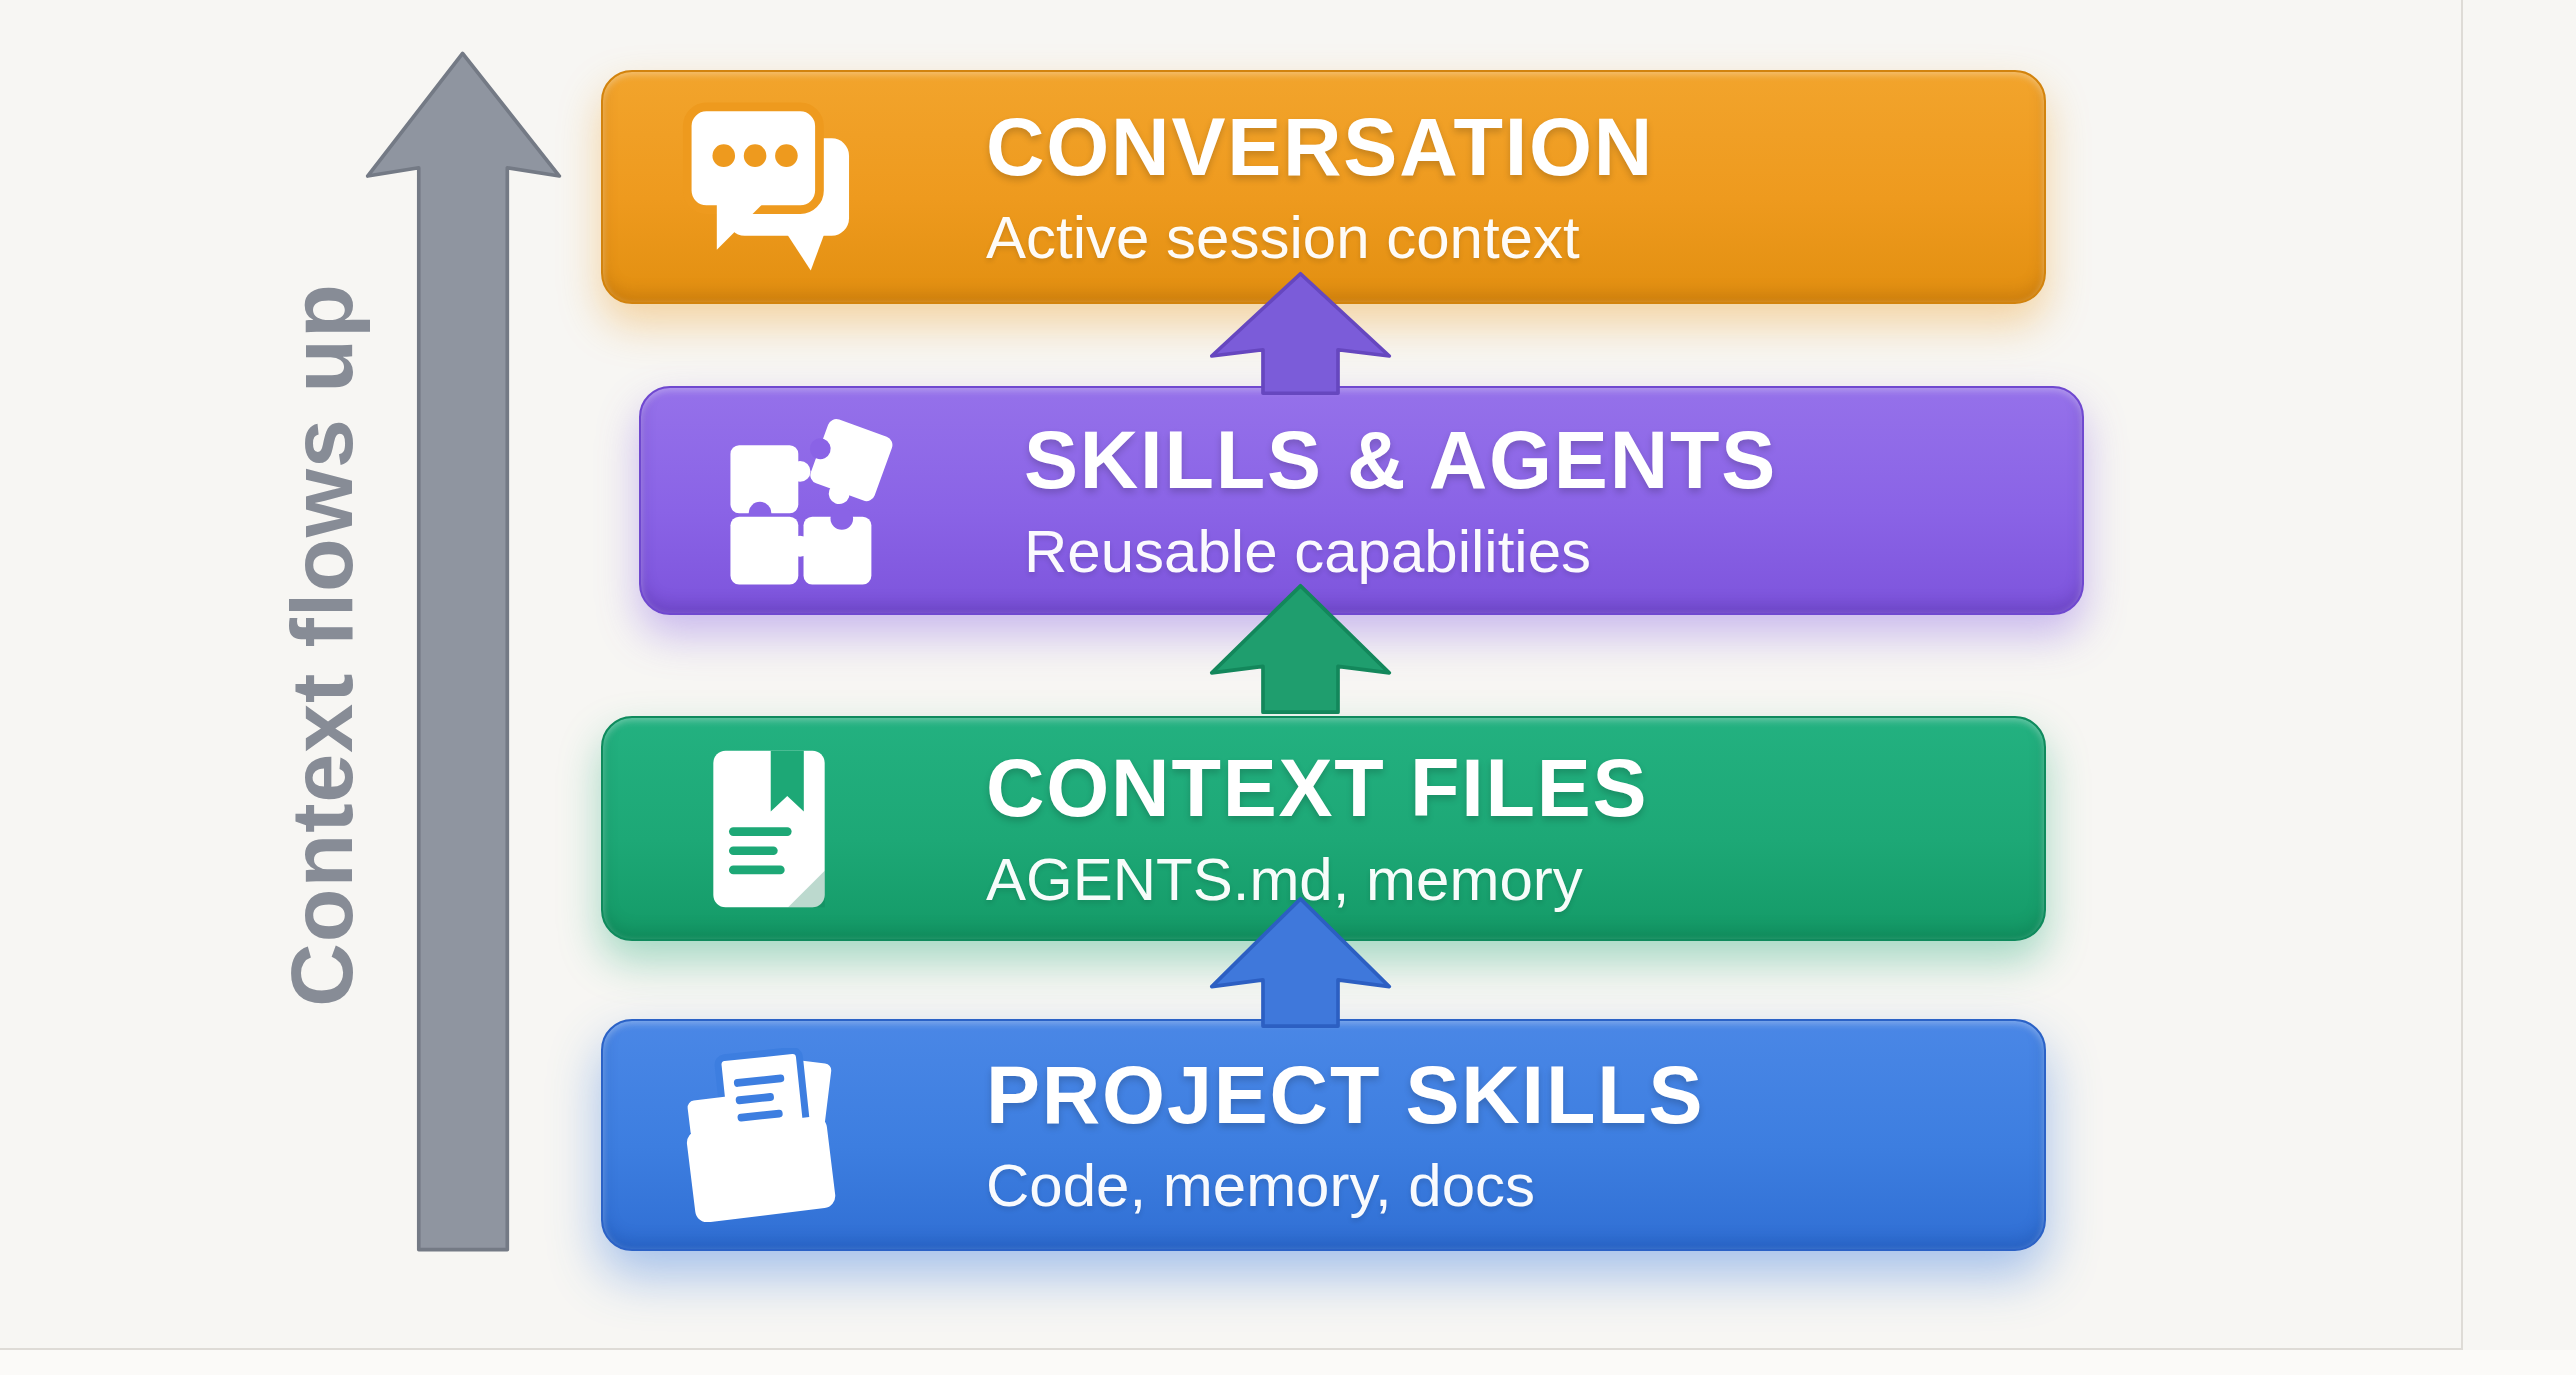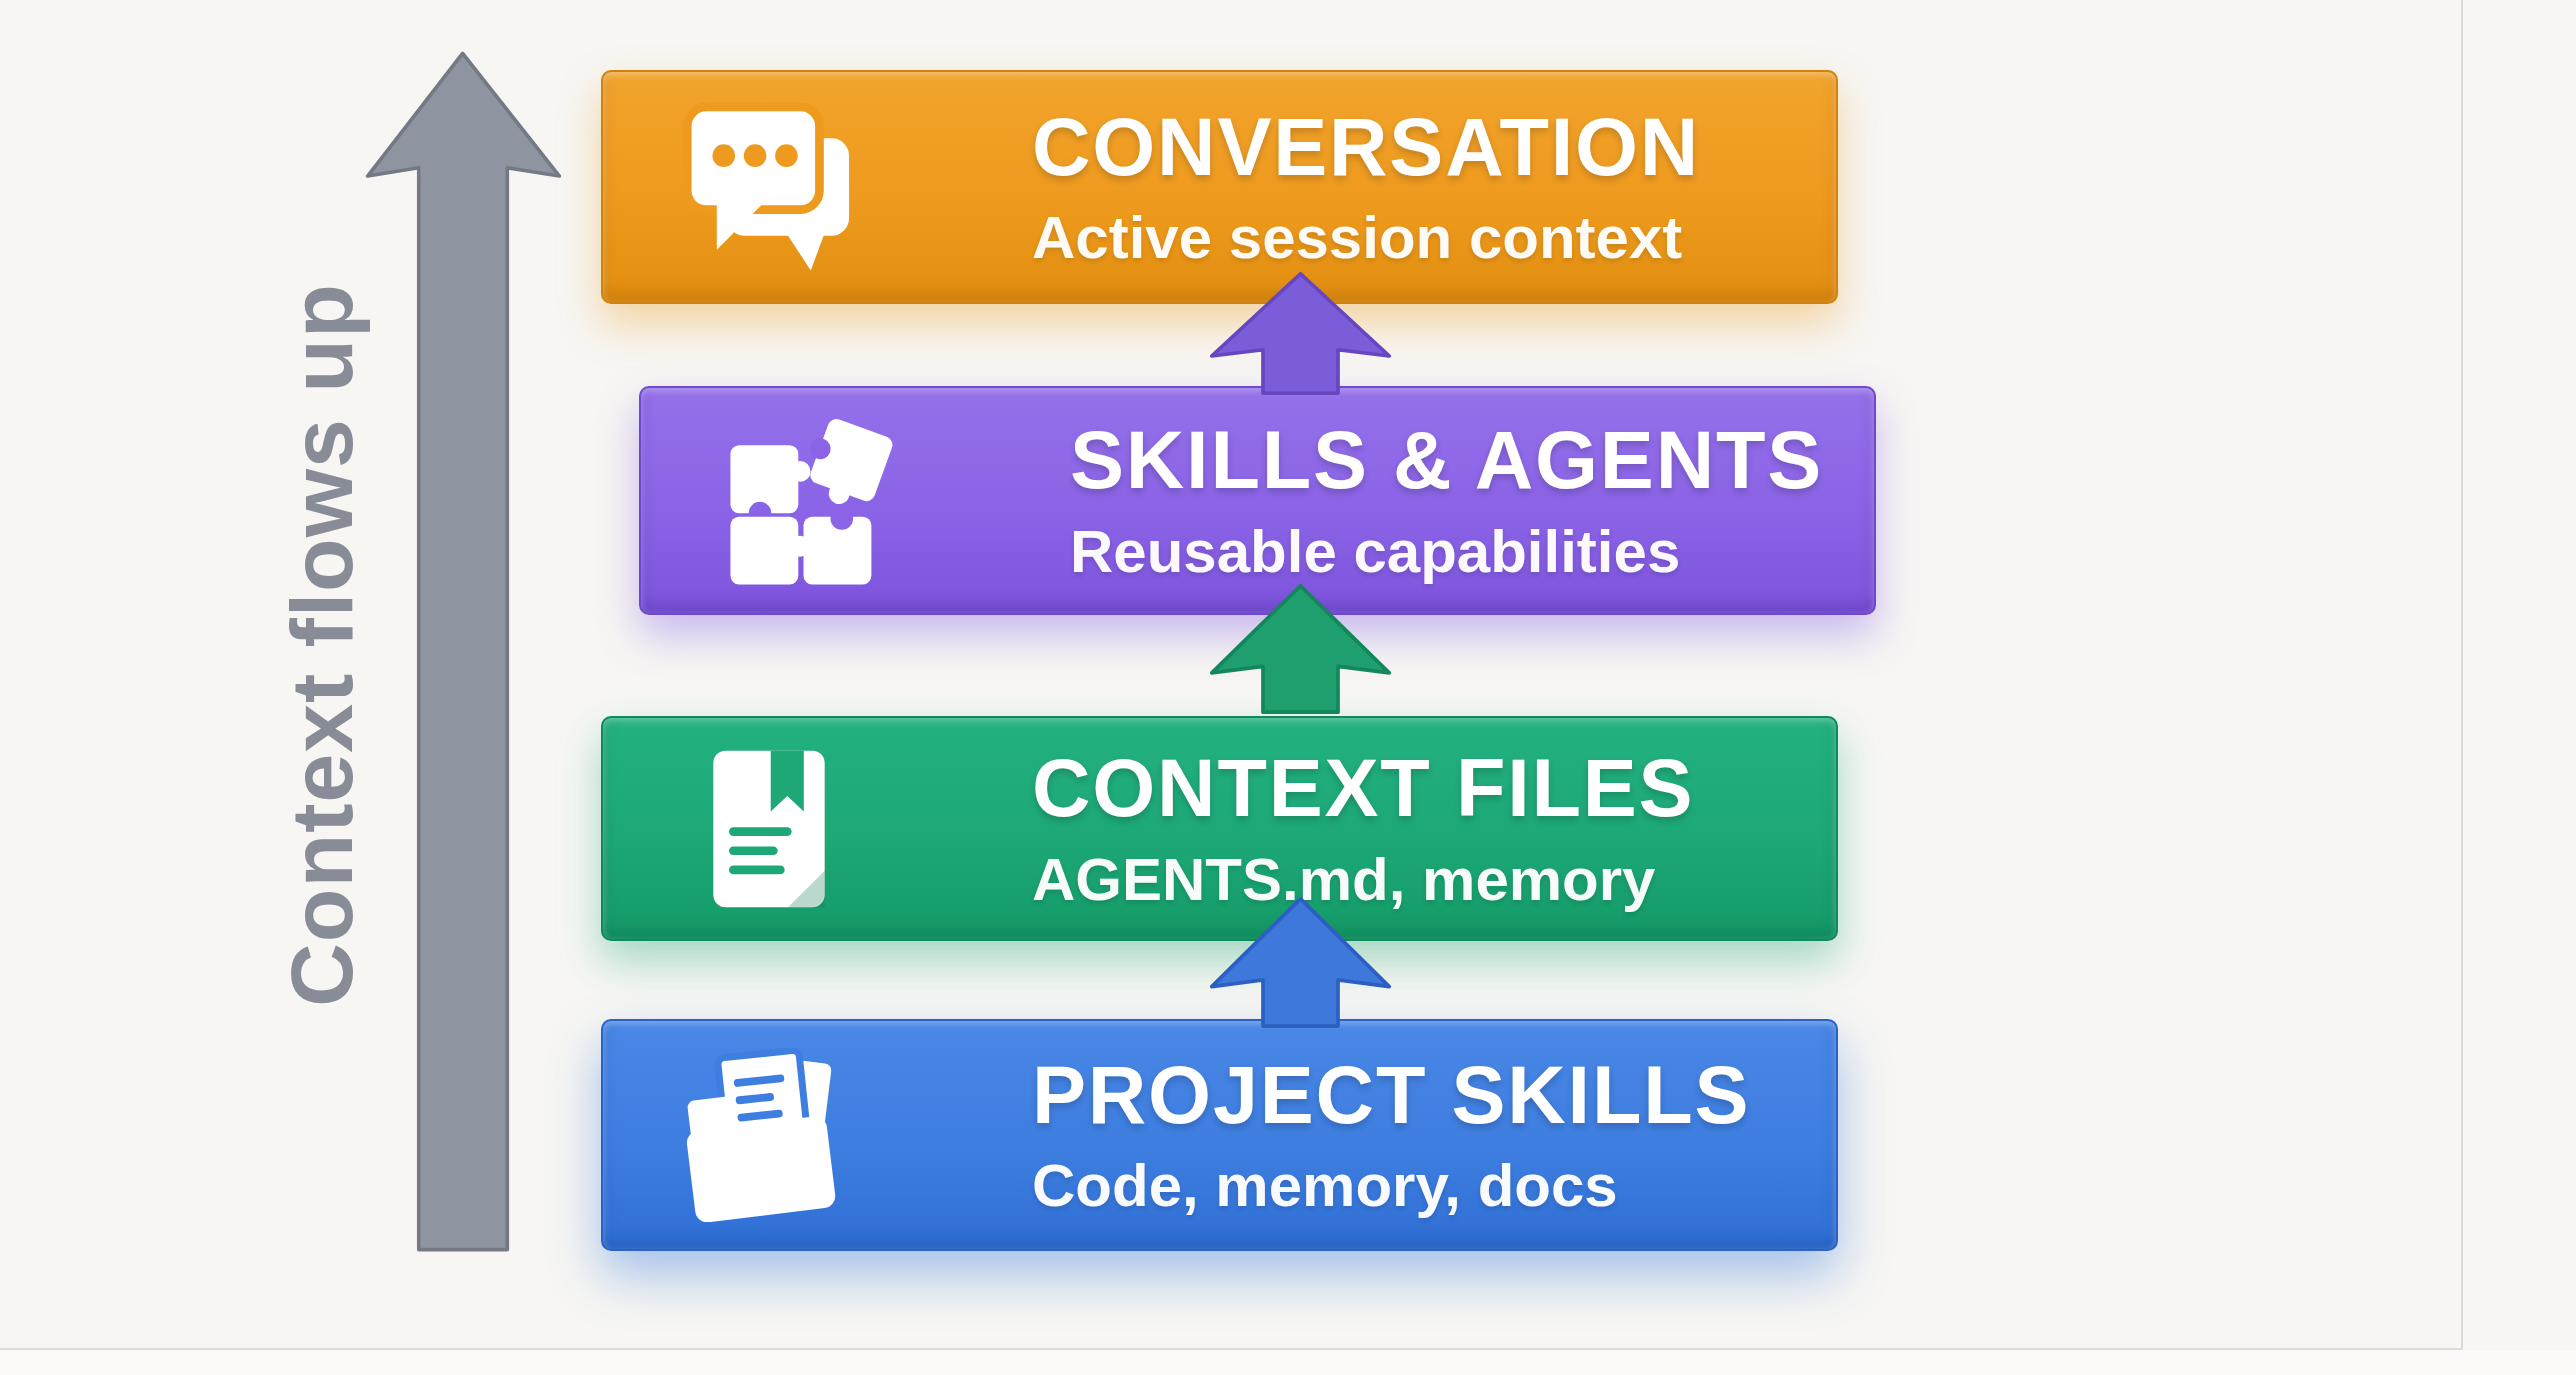--- a/index.html
+++ b/index.html
@@ -17,32 +17,32 @@
   .flow-arrow{position:absolute;left:364px;top:48px;width:199px;height:1209px;}
   .flow-label{
     position:absolute;left:322px;top:645px;
     transform:translate(-50%,-50%) rotate(-90deg);
     white-space:nowrap;
     font-size:88px;font-weight:700;color:#878c96;letter-spacing:0.9px;
   }
 
   
   .layer{
-    position:absolute;left:601px;width:1237px;border-radius:10px;
-    display:flex;align-items:center;z-index:1;box-sizing:border-box;gap:46px;
+    position:absolute;left:601px;width:1445px;border-radius:31px;
+    display:flex;align-items:center;z-index:1;box-sizing:border-box;
   }
   .layer .icon{flex:none;width:174px;height:174px;margin-left:79px;}
   .layer .icon svg{width:100%;height:100%;display:block;}
   .layer .txt{margin-left:130px;}
   .layer h2{
     margin:0;font-size:81px;font-weight:800;letter-spacing:1.8px;color:#ffffff;
     line-height:1.05;text-shadow:0 3.7px 7.3px rgba(0,0,0,.18);
   }
   .layer p{
-    margin:16.5px 0 0 0;font-size:60px;font-weight:700;color:rgba(255,255,255,.97);
+    margin:16.5px 0 0 0;font-size:60px;font-weight:400;color:rgba(255,255,255,.97);
     line-height:1.05;text-shadow:0 2.7px 5.5px rgba(0,0,0,.12);
   }
   .layer-conversation{
     top:70px;height:234px;
     background:linear-gradient(180deg,#f2a42c 0%,#ee9a1e 55%,#e28f10 100%);
     border:2.7px solid #d2830e;
     box-shadow:0 20px 42px rgba(238,154,30,.38), inset 0 2.7px 7.3px rgba(255,255,255,.35), inset 0 -9.1px 14.6px rgba(120,60,0,.20);
   }
   .layer-skills{
     top:386px;height:229px;

